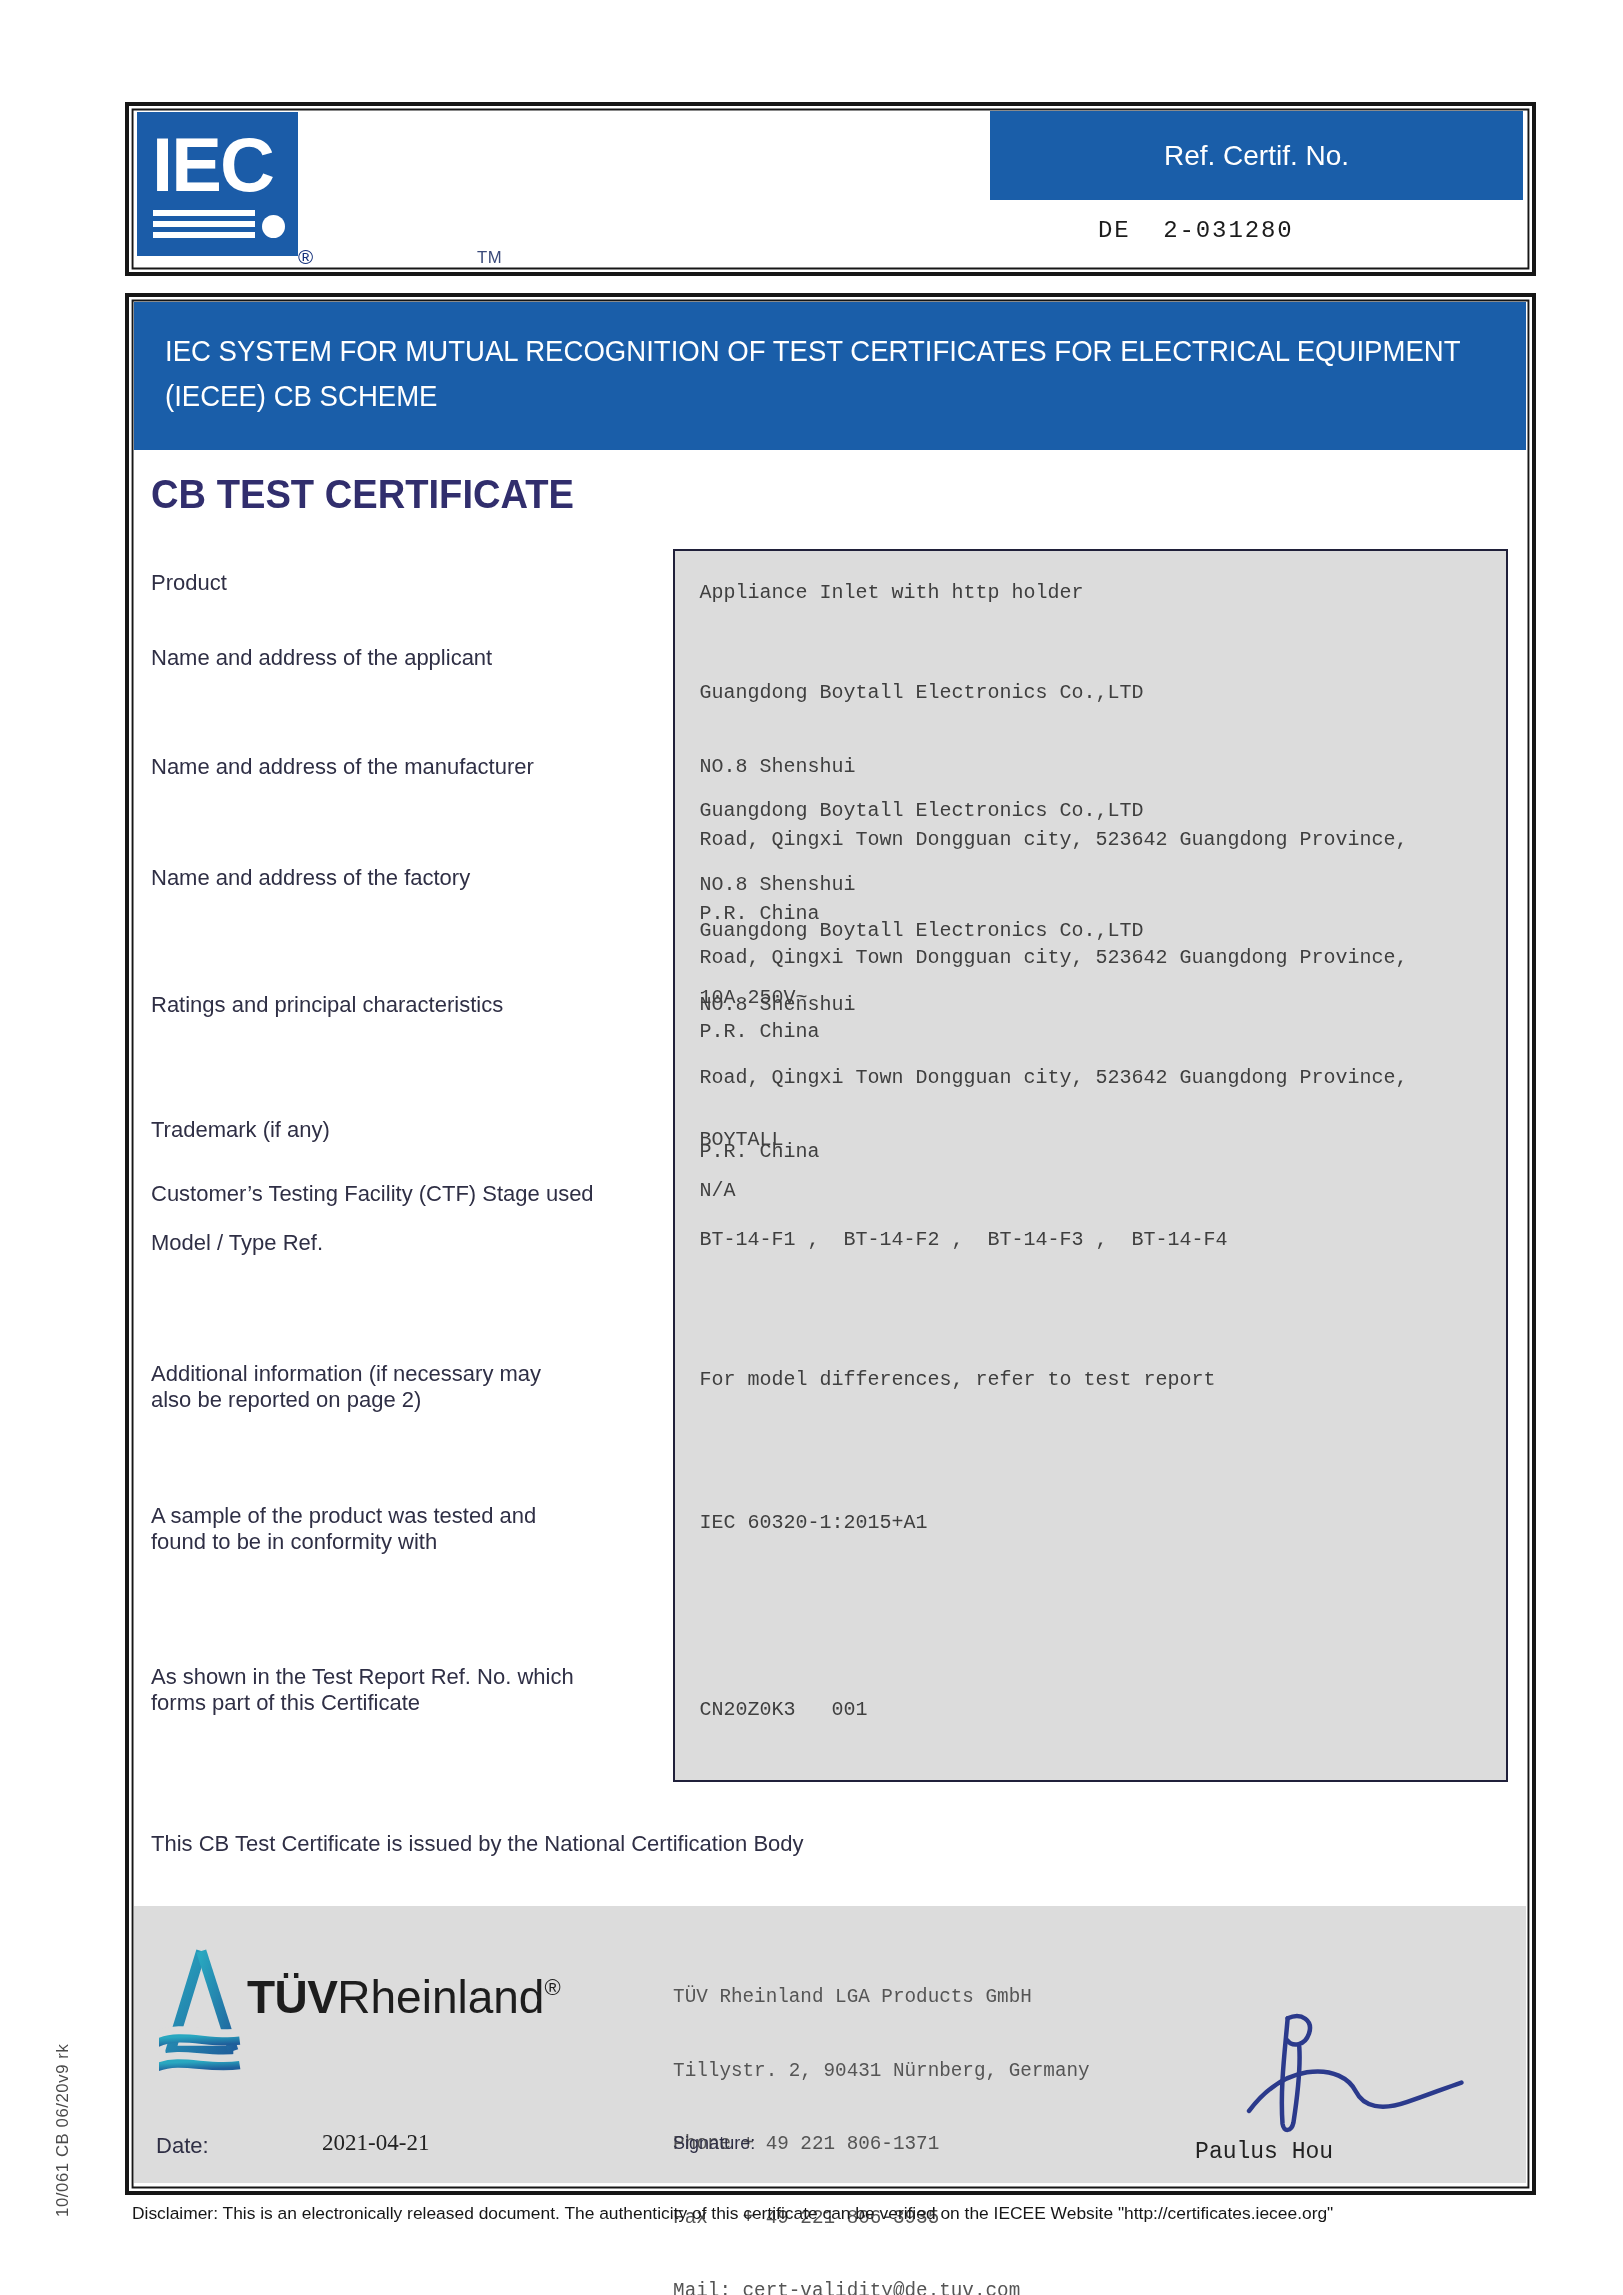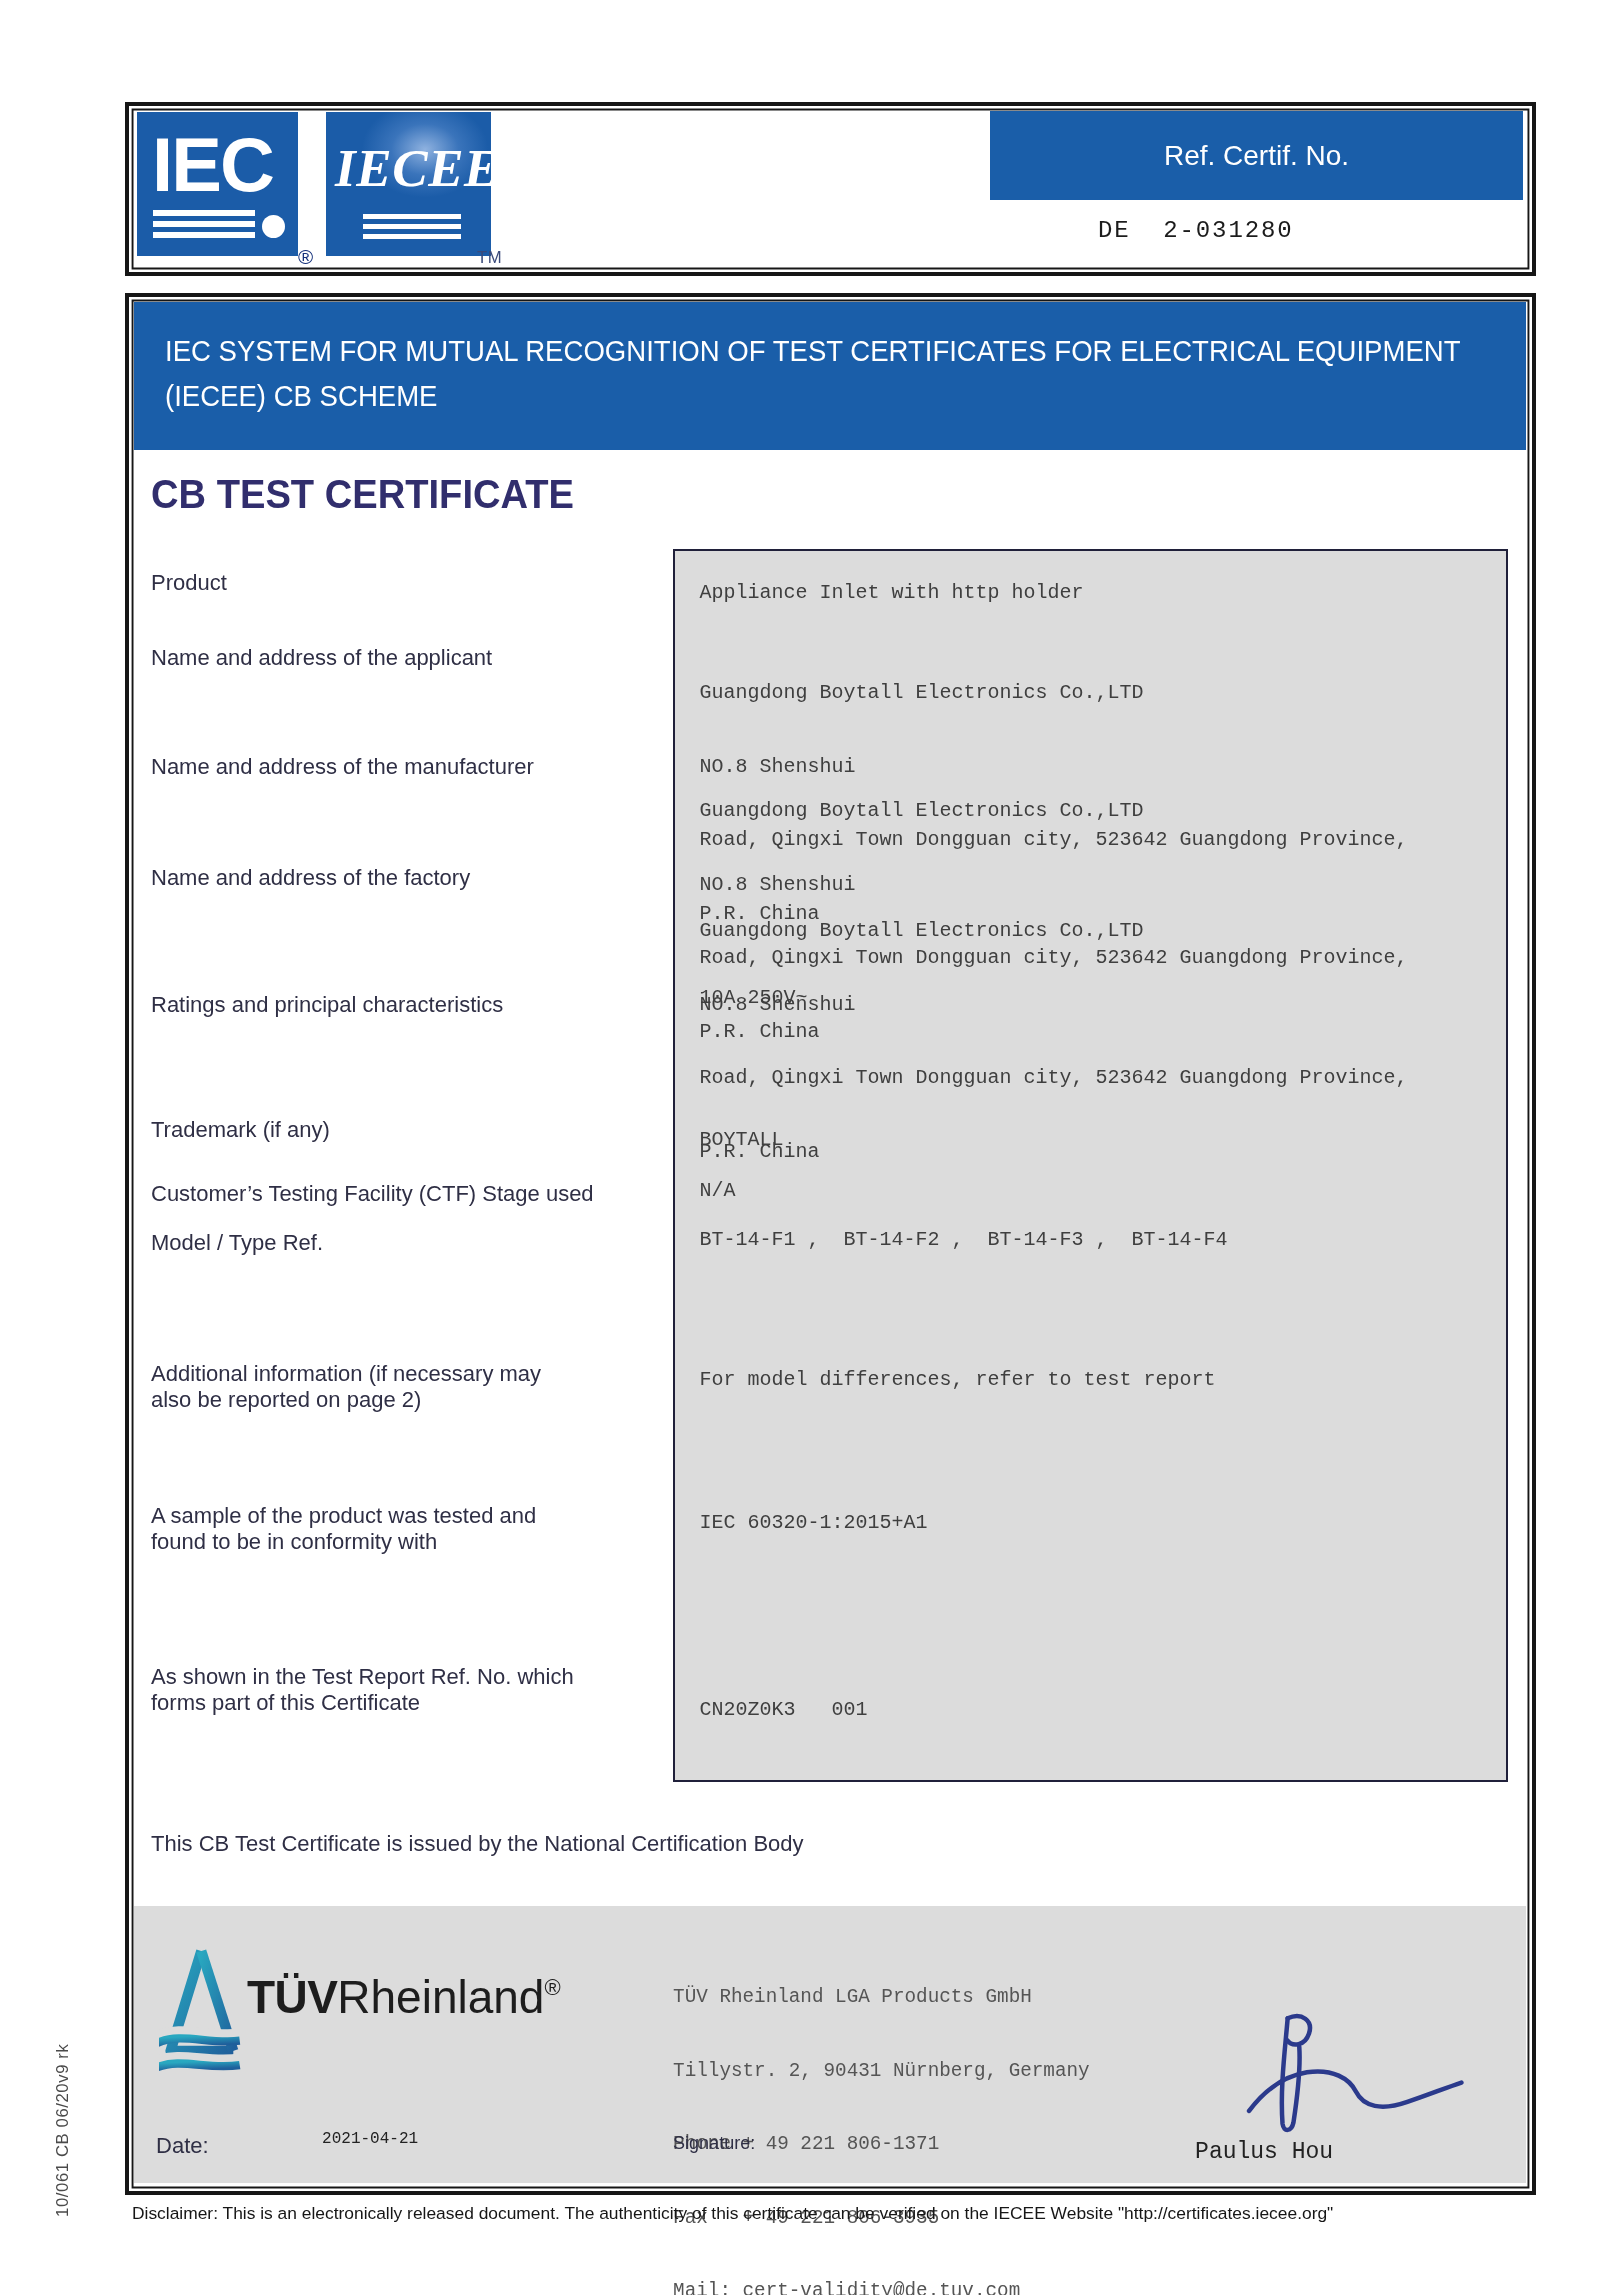--- a/index.html
+++ b/index.html
@@ -70,21 +70,21 @@
   
   .ncb-band { position:absolute; left:5.1px; top:1609px; width:1392px; height:277px; background:#dcdcdc; }
   .tuv-logo { position:absolute; left:24.5px; top:37px; }
   .tuv-wordmark { position:absolute; left:113px; top:64px; font-size:46px; color:#1d1d1d; white-space:nowrap; }
   .tuv-strong { font-weight:700; letter-spacing:-0.6px; }
   .tuv-reg { font-size:22px; vertical-align:18px; }
   .ncb-address { position:absolute; left:539px; top:30px; font-family:"Liberation Mono", monospace;
     font-size:19.3px; line-height:24.5px; color:#555; white-space:pre; }
   .signature-svg { position:absolute; left:1043px; top:103px; }
   .date-label { position:absolute; left:22px; top:227px; font-size:22px; color:#2f2f45; }
-  .date-value { position:absolute; left:188px; top:224px; font-family:Liberation Mono, monospace; font-size:16px; color:#222; }
+  .date-value { position:absolute; left:188px; top:224px; font-family:Liberation Serif, serif; font-size:23px; color:#222; }
   .sig-label { position:absolute; left:539px; top:227px; font-size:18px; color:#2f2f45; }
   .signatory { position:absolute; left:1061px; top:233px; font-family:"Liberation Mono", monospace; font-size:23px; color:#222; }
 
   .side-code { position:absolute; left:53px; top:1966px; height:251px;
     writing-mode:vertical-rl; transform:rotate(180deg);
     font-size:16.7px; color:#4a4a4a; letter-spacing:0.6px; white-space:nowrap; }
 
   .disclaimer { position:absolute; left:132px; top:2203px; width:1435px; font-size:17.4px; color:#161616; }
 </style>
 </head>
@@ -100,28 +100,20 @@
       <span class="iec-text">IEC</span>
       <span class="stripes iec-stripes">
         <span class="bar" style="display:block;"></span>
         <span class="bar" style="display:block;"></span>
         <span class="bar" style="display:block;"></span>
       </span>
       <span class="iec-dot"></span>
     </div>
     <span class="reg-mark">®</span>
 
-    <div class="abs iecee-logo">
-      <span class="iecee-text">IECEE</span>
-      <span class="stripes iecee-stripes">
-        <span class="bar" style="display:block;"></span>
-        <span class="bar" style="display:block;"></span>
-        <span class="bar" style="display:block;"></span>
-      </span>
-    </div>
     <span class="tm-mark">TM</span>
 
     <div class="ref-band">
       <span class="ref-band-label">Ref. Certif. No.</span>
     </div>
     <span class="ref-value">DE  2-031280</span>
   </div>
 
   <div class="dblbox main-box">
 

